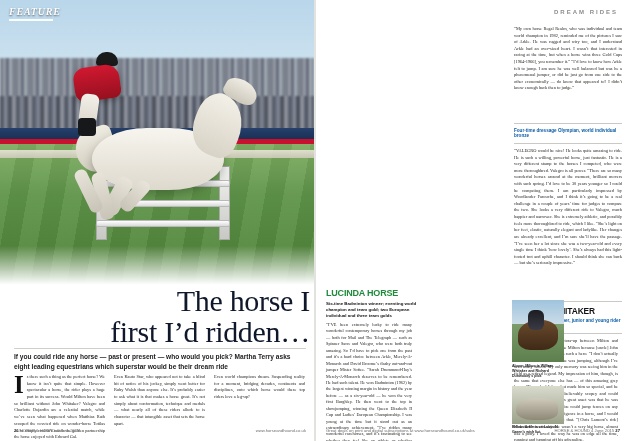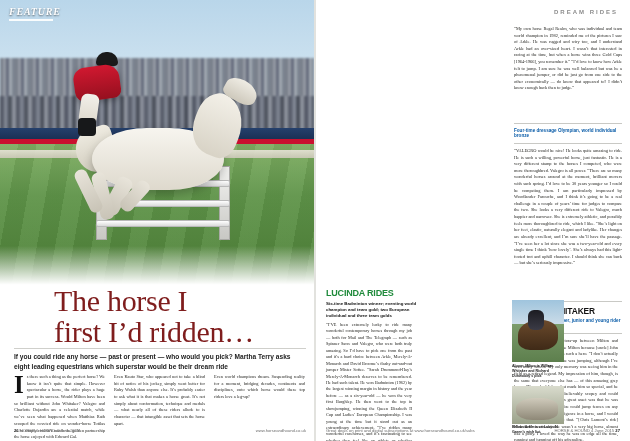--- a/index.html
+++ b/index.html
@@ -40,21 +40,21 @@
   .rhat{position:absolute;left:30px;top:0;width:22px;height:14px;background:#1a1a1a;border-radius:10px 10px 4px 4px;}
   .rleg{position:absolute;left:14px;top:42px;width:18px;height:30px;background:linear-gradient(#f2f0ea,#ddd8cc);border-radius:6px;transform:rotate(8deg);}
   .rboot{position:absolute;left:12px;top:66px;width:18px;height:18px;background:#17181a;border-radius:4px;}
   .photo-fade{position:absolute;left:0;top:246px;width:314px;height:44px;background:linear-gradient(rgba(255,255,255,0),#ffffff 88%);}
 
   .featuretag{position:absolute;left:9px;top:6px;font-family:"Liberation Serif",serif;font-weight:bold;font-style:italic;
               color:#ffffff;font-size:10px;letter-spacing:.8px;text-shadow:0 1px 2px rgba(0,0,0,.55);}
   .feature-underline{position:absolute;left:9px;top:19px;width:44px;height:2px;background:#fff;opacity:.9;}
 
   .headline{position:absolute;left:54px;top:286px;width:256px;font-family:"Liberation Serif",serif;
-            font-size:30px;line-height:1.02;color:#7f1d1d;letter-spacing:-.3px;}
+            font-size:30px;line-height:1.02;color:#0f172a;letter-spacing:-.3px;text-align:right;}
   .headline .l2{display:block;}
   .standfirst{position:absolute;left:14px;top:352px;width:292px;font-family:"Liberation Sans",sans-serif;
               font-size:6.6px;line-height:1.5;color:#1c1c1c;font-weight:bold;}
   .rulethin{position:absolute;left:14px;top:348px;width:292px;height:1px;background:#cfcfcb;}
 
   .dropcol{position:absolute;left:14px;top:374px;width:292px;display:flex;gap:9px;}
   .col{width:91px;font-family:"Liberation Serif",serif;font-size:4.4px;line-height:1.52;color:#23231f;text-align:justify;}
   .dropcap{float:left;font-size:25px;line-height:20px;padding:1px 3px 0 0;font-weight:bold;color:#111;}
 
   .lfooter{position:absolute;left:14px;top:428px;width:292px;display:flex;justify-content:space-between;
@@ -194,21 +194,21 @@
       <div class="expname">WILLIAM WHITAKER</div>
       <div class="expsub">Nations Cup showjumper, junior and young rider gold medallist</div>
       <div class="hr-b"></div>
       <div class="expbody" style="width:104px;">“IT would be a difficult toss-up between Milton and Hickstead. I’d have to choose Milton because [uncle] John used to ride him and he was such a hero.
 “I don’t actually remember him at the time he was jumping, although I’ve seen many videos. My only memory was seeing him in the field as a retired legend. My impression of him, though, is the same that everyone else has — of this amazing grey horse.
 “I’ve asked John what made him so special, and he said that while he was unbelievably scopey and could jump the biggest fences, his great asset was that he was always really ‘with you’. You could jump fences on any angle with him. That’s intelligence in a horse, and I would love to ride something like that.
 “[Chris Lamont’s ride] Hickstead was freaky. He wasn’t a very big horse, almost like a pony. I loved the way he was on edge all the time, running and jumping off his adrenaline.</div>
     </div>
 
     <div class="greenhead">
-      <div class="greenname">LUCINDA RIDES</div>
+      <div class="greenname">LUCINDA HORSE</div>
       <div class="greensub">Six-time Badminton winner; eventing world champion and team gold; two European individual and three team golds</div>
     </div>
 
     <div class="greenbody" style="left:10px;top:322px;width:86px;">“I’VE been extremely lucky to ride many wonderful contemporary horses through my job — both for Mail and The Telegraph — such as Spinner Sacre and Valegro, who were both truly amazing. So I’d have to pick one from the past and it’s a hard choice between Arkle, Merely-A-Monarch and David Broome’s flashy out-and-out jumper Mister Softee.
 “Sarah Drummond-Hay’s Merely-A-Monarch deserves to be remembered. He had such talent. He won Badminton (1962) by the largest winning margin in history and the year before — as a six-year-old — he won the very first Burghley. He then went to the top in showjumping, winning the Queen Elizabeth II Cup and Ladies’ European Championship. I was young at the time but it stood out as an extraordinary achievement.
 “I’ve ridden many wonderful racehorses, and it’s fascinating to see whether they feel like an athlete or whether they’re all heart. Quite a few of them you wouldn’t really want to take eventing. Arkle didn’t look glamorous compared to his rival Mill House, but I like horses that aren’t so pretty.”</div>
 
     <div class="photo2">
       <div class="p2sky"></div>
       <div class="p2horse"></div>

